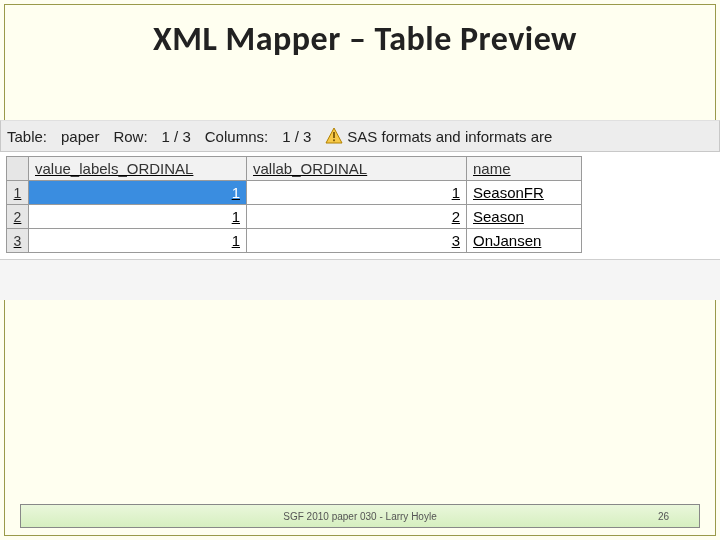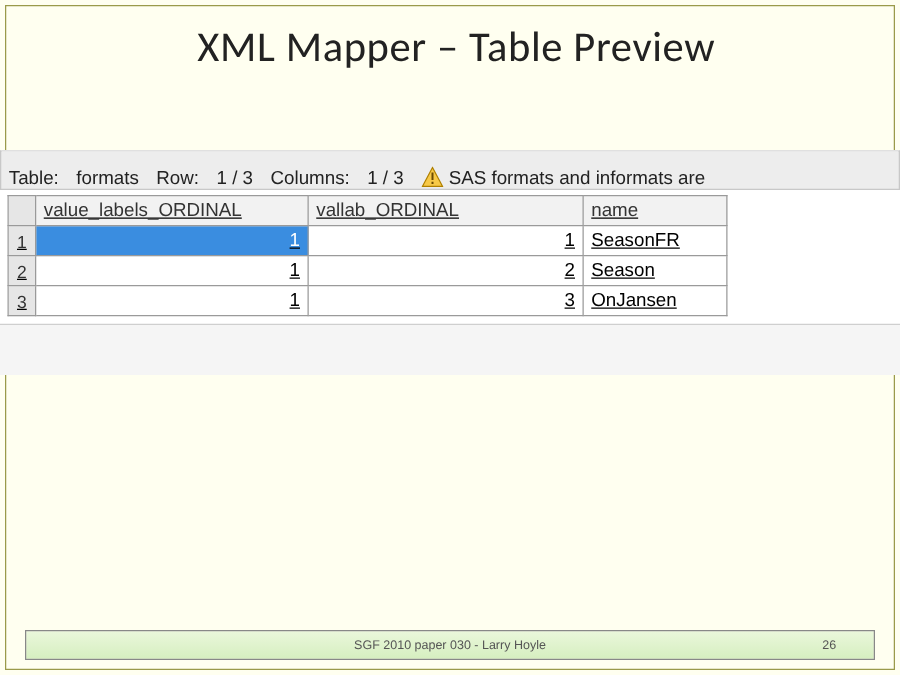--- a/index.html
+++ b/index.html
@@ -17,38 +17,38 @@
     left: 4px;
     top: 4px;
     right: 4px;
     bottom: 4px;
     border: 1px solid #9a9a4a;
     pointer-events: none;
   }
   .title {
     font-family: Calibri, Arial, sans-serif;
     font-size: 34px;
-    font-weight: 400;
+    font-weight: 700;
     color: #222;
     text-align: center;
     margin-top: 18px;
     margin-left: 10px;
     letter-spacing: 0.5px;
   }
   .preview-area {
     position: absolute;
     left: 0;
     top: 120px;
     width: 720px;
     height: 180px;
     background: #f5f5f5;
   }
   .status-bar {
     display: flex;
-    align-items: flex-end;
+    align-items: center;
     background: #ededed;
     border: 1px solid #c8c8c8;
     border-top: 1px solid #e0e0e0;
     height: 32px;
     padding: 0 6px;
     font-size: 15px;
     color: #222;
     gap: 4px;
     overflow: hidden;
     white-space: nowrap;
@@ -142,21 +142,21 @@
 
 <div class="slide-border"></div>
 
 <div class="title">XML Mapper – Table Preview</div>
 
 <div class="preview-area">
 
   <div class="status-bar">
     <span>Table:</span>
     <span class="spacer"></span>
-    <span>formats</span>
+    <span>paper</span>
     <span class="spacer"></span>
     <span>Row:</span>
     <span class="spacer"></span>
     <span>1 / 3</span>
     <span class="spacer"></span>
     <span>Columns:</span>
     <span class="spacer"></span>
     <span>1 / 3</span>
     <span class="warn-icon">
       <svg width="18" height="18" viewBox="0 0 18 18">

